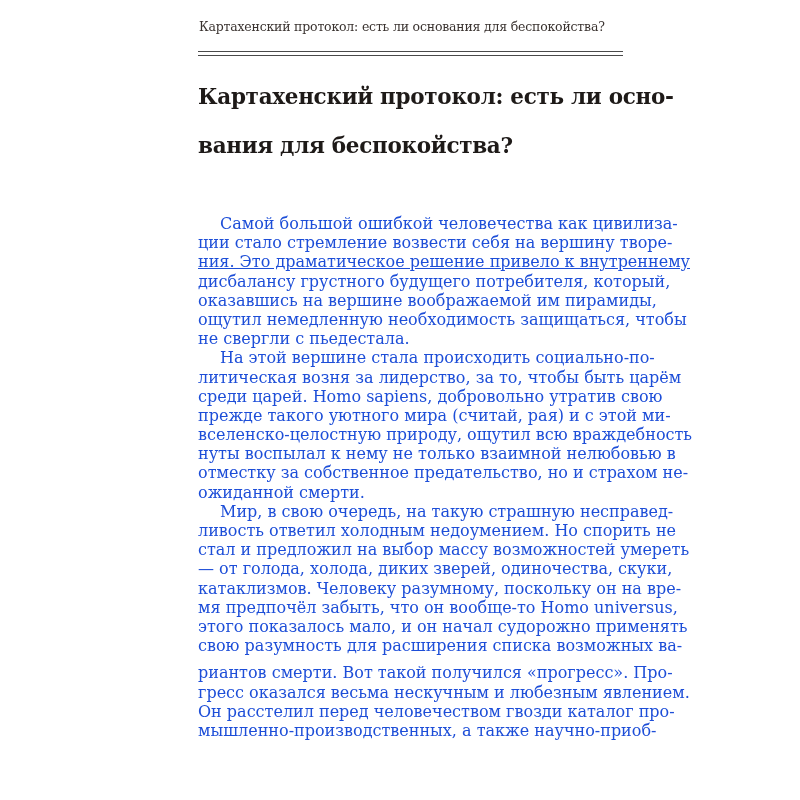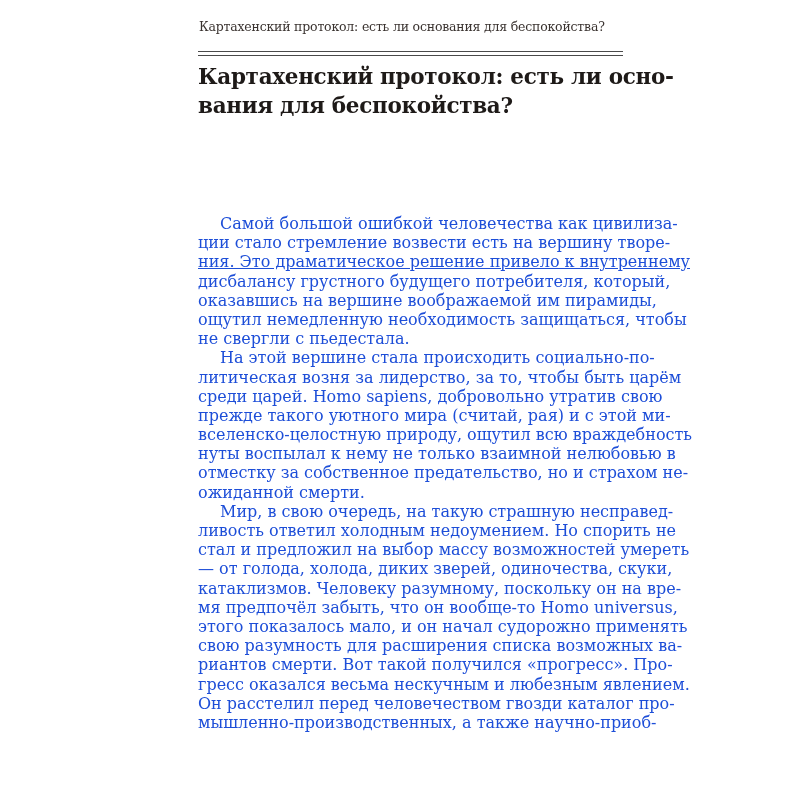--- a/index.html
+++ b/index.html
@@ -12,21 +12,21 @@
   }
   .rule {
     position: absolute; left: 198px; top: 51px; width: 425px; height: 3px;
     border-top: 1.3px solid #4a4a4a; border-bottom: 1.3px solid #4a4a4a;
   }
   .chapter-title {
     position: absolute; left: 198px; top: 62px; width: 440px;
     font-family: "DejaVu Serif", serif; font-weight: bold;
     font-size: 21.5px; line-height: 29px; color: #1e1a18; letter-spacing: -0.3px;
   }
-  .chapter-title div { white-space: nowrap; }
+  .chapter-title div { white-space: nowrap; margin-top: 20px; }
   .epigraph {
     position: absolute; right: 177px; top: 141px; width: 320px; text-align: right;
     font-family: "DejaVu Serif", serif; font-size: 11.2px; line-height: 16px; color: #3a3330;
   }
   .epigraph div { white-space: nowrap; }
   .epigraph .author { font-style: italic; }
   .body-text {
     position: absolute; left: 198px; top: 214px; width: 425px;
     font-family: "DejaVu Serif", serif; font-size: 16px; line-height: 19.2px; color: #1d4ed8;
   }
@@ -47,21 +47,21 @@
 
   <div class="chapter-title">
     <div>Картахенский протокол: есть ли осно-</div>
     <div>вания для беспокойства?</div>
   </div>
 
 
   <div class="body-text" id="body-text">
       <div>
         <div class="line indent" style="display: block;">Самой большой ошибкой человечества как цивилиза-</div>
-        <div class="line" style="display: block;">ции стало стремление возвести есть на вершину творе-</div>
+        <div class="line" style="display: block;">ции стало стремление возвести себя на вершину творе-</div>
         <div class="line" style="display: block; text-decoration: underline;">ния. Это драматическое решение привело к внутреннему</div>
         <div class="line" style="display: block;">дисбалансу грустного будущего потребителя, который,</div>
         <div class="line" style="display: block;">оказавшись на вершине воображаемой им пирамиды,</div>
         <div class="line" style="display: block;">ощутил немедленную необходимость защищаться, чтобы</div>
         <div class="line last" style="display: block;">не свергли с пьедестала.</div>
       </div>
       <div>
         <div class="line indent" style="display: block;">На этой вершине стала происходить социально-по-</div>
         <div class="line" style="display: block;">литическая возня за лидерство, за то, чтобы быть царём</div>
         <div class="line" style="display: block;">среди царей. Homo sapiens, добровольно утратив свою</div>
@@ -73,21 +73,21 @@
       </div>
       <div>
         <div class="line indent" style="display: block;">Мир, в свою очередь, на такую страшную несправед-</div>
         <div class="line" style="display: block;">ливость ответил холодным недоумением. Но спорить не</div>
         <div class="line" style="display: block;">стал и предложил на выбор массу возможностей умереть</div>
         <div class="line" style="display: block;">— от голода, холода, диких зверей, одиночества, скуки,</div>
         <div class="line" style="display: block;">катаклизмов. Человеку разумному, поскольку он на вре-</div>
         <div class="line" style="display: block;">мя предпочёл забыть, что он вообще-то Homo universus,</div>
         <div class="line" style="display: block;">этого показалось мало, и он начал судорожно применять</div>
         <div class="line" style="display: block;">свою разумность для расширения списка возможных ва-</div>
-        <div class="line" style="display: block;">риантов смерти. Вот такой получился «прогресс». Про-</div>
+        <div class="line" style="display: block; margin-top: 8px;">риантов смерти. Вот такой получился «прогресс». Про-</div>
         <div class="line" style="display: block;">гресс оказался весьма нескучным и любезным явлением.</div>
         <div class="line" style="display: block;">Он расстелил перед человечеством гвозди каталог про-</div>
         <div class="line" style="display: block;">мышленно-производственных, а также научно-приоб-</div>
       </div>
     </div>
 
   <div class="page-number">34</div>
 </div>
 
 </body></html>

